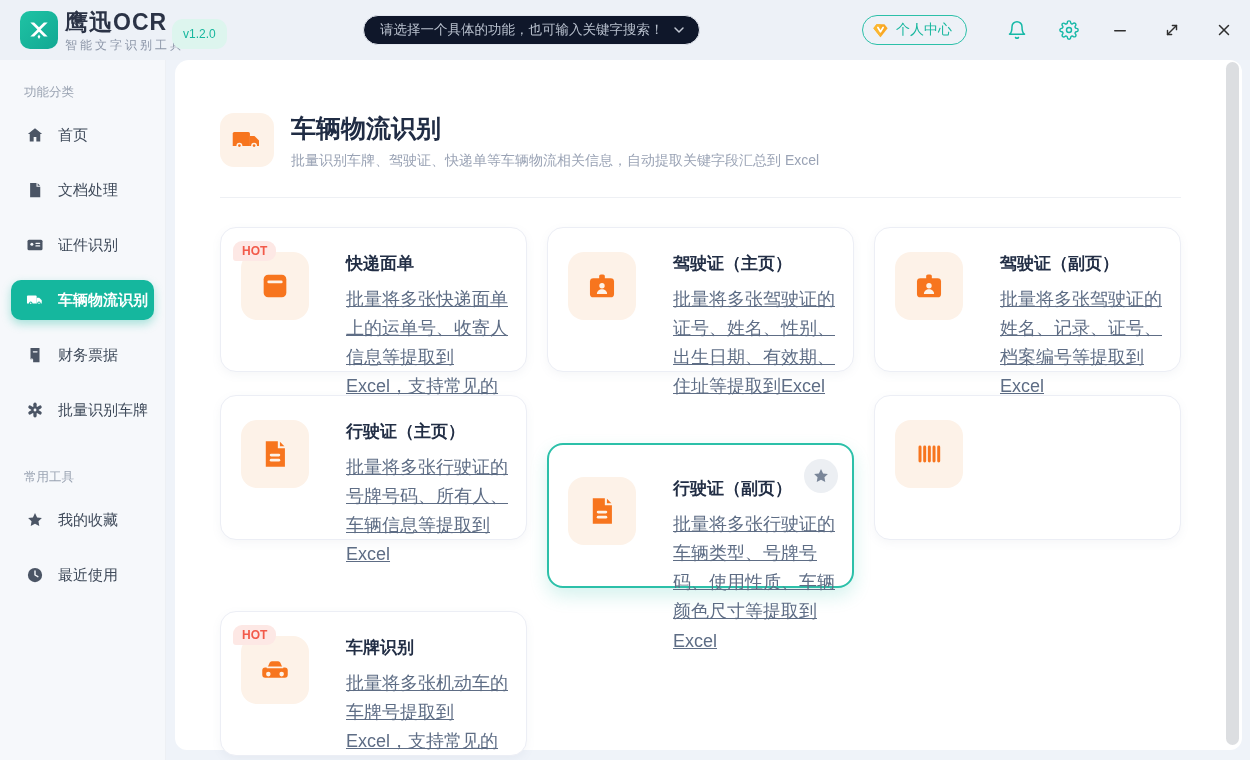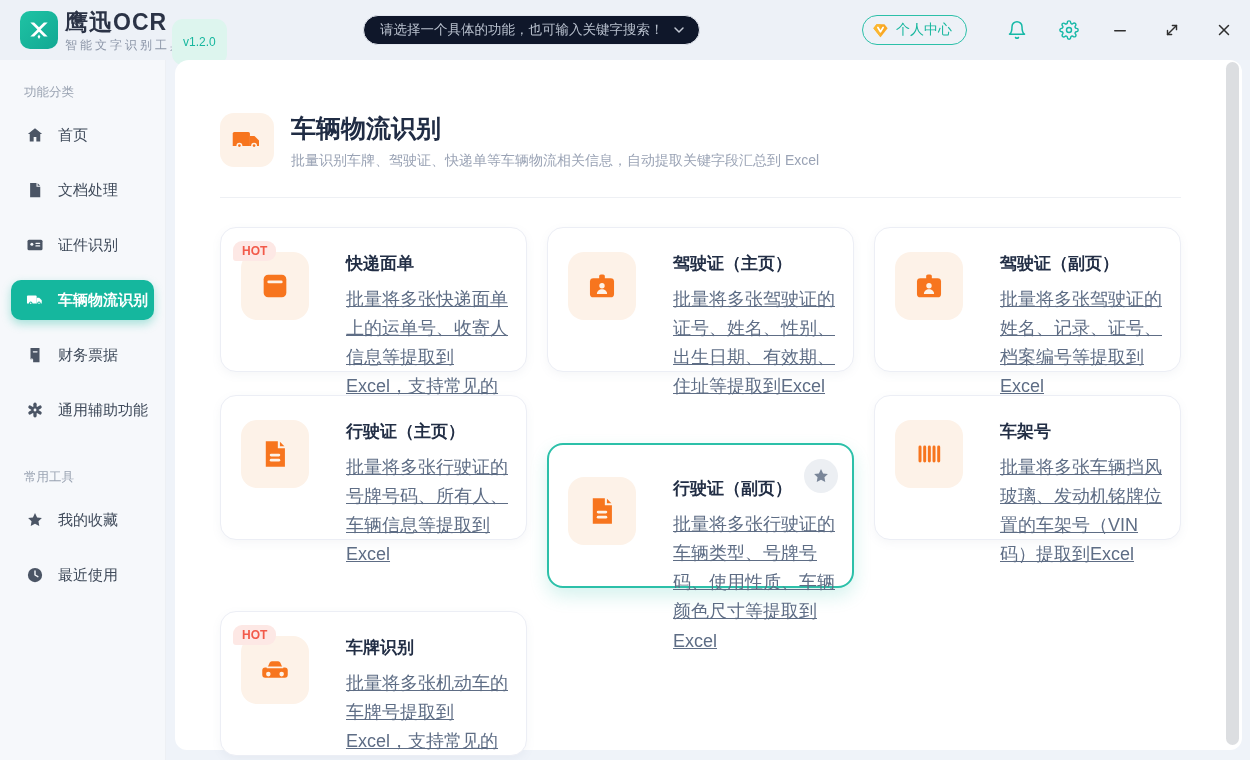--- a/index.html
+++ b/index.html
@@ -11,21 +11,21 @@
   svg { display:block; }
 
   
   .topbar { position:absolute; top:0; left:0; width:1250px; height:60px; background:#edf1f7; }
   .logo { position:absolute; left:20px; top:11px; width:38px; height:38px; border-radius:10px;
           background:linear-gradient(135deg,#1fc3a4,#12a893); display:flex; align-items:center; justify-content:center; }
   .brand { position:absolute; left:65px; top:9px; }
   .brand-title { font-size:23px; font-weight:bold; color:#2b3346; letter-spacing:1px; line-height:26px; }
   .brand-sub { font-size:12px; color:#8b95a7; letter-spacing:3px; margin-top:2px; }
   .version { position:absolute; left:172px; top:19px; background:#ddf5ee; color:#17b79e;
-             font-size:12px; padding:16px 11px; border-radius:11px; }
+             font-size:12px; padding:8px 11px; border-radius:11px; }
   .search { position:absolute; left:363px; top:15px; width:337px; height:30px; background:#0f172a;
             border:1px solid #e4e8f0; border-radius:16px; display:flex; align-items:center;
             padding:0 12px 0 16px; cursor:pointer; }
   .search-text { flex:1; font-size:13.5px; color:#b9c1ce; white-space:nowrap; overflow:hidden; }
   .user-center { position:absolute; left:862px; top:15px; height:30px; padding:0 14px 0 8px;
             border:1px solid #2cc0a9; border-radius:16px; display:flex; align-items:center; gap:6px;
             color:#17b79e; font-size:14px; background:transparent; cursor:pointer; }
   .tb-icon { position:absolute; top:20px; width:20px; height:20px; color:#14b8a6; cursor:pointer; }
   .tb-win { position:absolute; top:21px; width:18px; height:18px; color:#2f2f2f; cursor:pointer; }
 
@@ -201,21 +201,21 @@
       <svg width="18" height="18" viewBox="0 0 24 24" fill="currentColor">
         <g transform="translate(12,12)">
           <rect x="-2.2" y="-10" width="4.4" height="20" rx="2.2"></rect>
           <rect x="-2.2" y="-10" width="4.4" height="20" rx="2.2" transform="rotate(60)"></rect>
           <rect x="-2.2" y="-10" width="4.4" height="20" rx="2.2" transform="rotate(120)"></rect>
           <circle r="4.6"></circle>
             <circle r="1.9" fill="#f6f8fb"></circle>
         </g>
       </svg>
     </span>
-    <span>通用辅助功能</span>
+    <span>批量识别车牌</span>
   </div>
 
   <div class="sec-label second">常用工具</div>
 
   <div class="nav-item">
     <span class="nico">
       <svg width="18" height="18" viewBox="0 0 24 24" fill="currentColor">
           <path d="M12 2.8 L14.8 8.5 L21.2 9.4 L16.6 13.8 L17.7 20.1 L12 17.1 L6.3 20.1 L7.4 13.8 L2.8 9.4 L9.2 8.5 Z"></path>
         </svg>
     </span>
@@ -340,24 +340,20 @@
     <div class="card">
       <div class="tile">
         <svg width="34" height="34" viewBox="0 0 24 24" fill="currentColor">
           <rect x="4.6" y="6" width="2.1" height="12" rx="1.05"></rect>
           <rect x="7.9" y="6" width="2.1" height="12" rx="1.05"></rect>
           <rect x="11.2" y="6" width="2.1" height="12" rx="1.05"></rect>
           <rect x="14.5" y="6" width="2.1" height="12" rx="1.05"></rect>
           <rect x="17.8" y="6" width="2.1" height="12" rx="1.05"></rect>
         </svg>
       </div>
-      <div class="card-text">
-        <div class="card-title">车架号</div>
-        <div class="card-desc">批量将多张车辆挡风玻璃、发动机铭牌位置的车架号（VIN码）提取到Excel</div>
-      </div>
     </div>
 
     <div class="card">
       <span class="hot">HOT</span>
       <div class="tile">
         <svg width="34" height="34" viewBox="0 0 24 24" fill="currentColor">
           <path d="M6.6 10.6 L8.2 6.9 A1.7 1.7 0 0 1 9.8 5.8 H14.2 A1.7 1.7 0 0 1 15.8 6.9 L17.4 10.6 Z"></path>
           <rect x="3" y="10.2" width="18" height="7.2" rx="2.1"></rect>
           <rect x="6.1" y="9.6" width="11.8" height="1.2" rx="0.6" fill="#fdf2e8"></rect>
           <circle cx="7.3" cy="14.9" r="1.6" fill="#fdf2e8"></circle>

